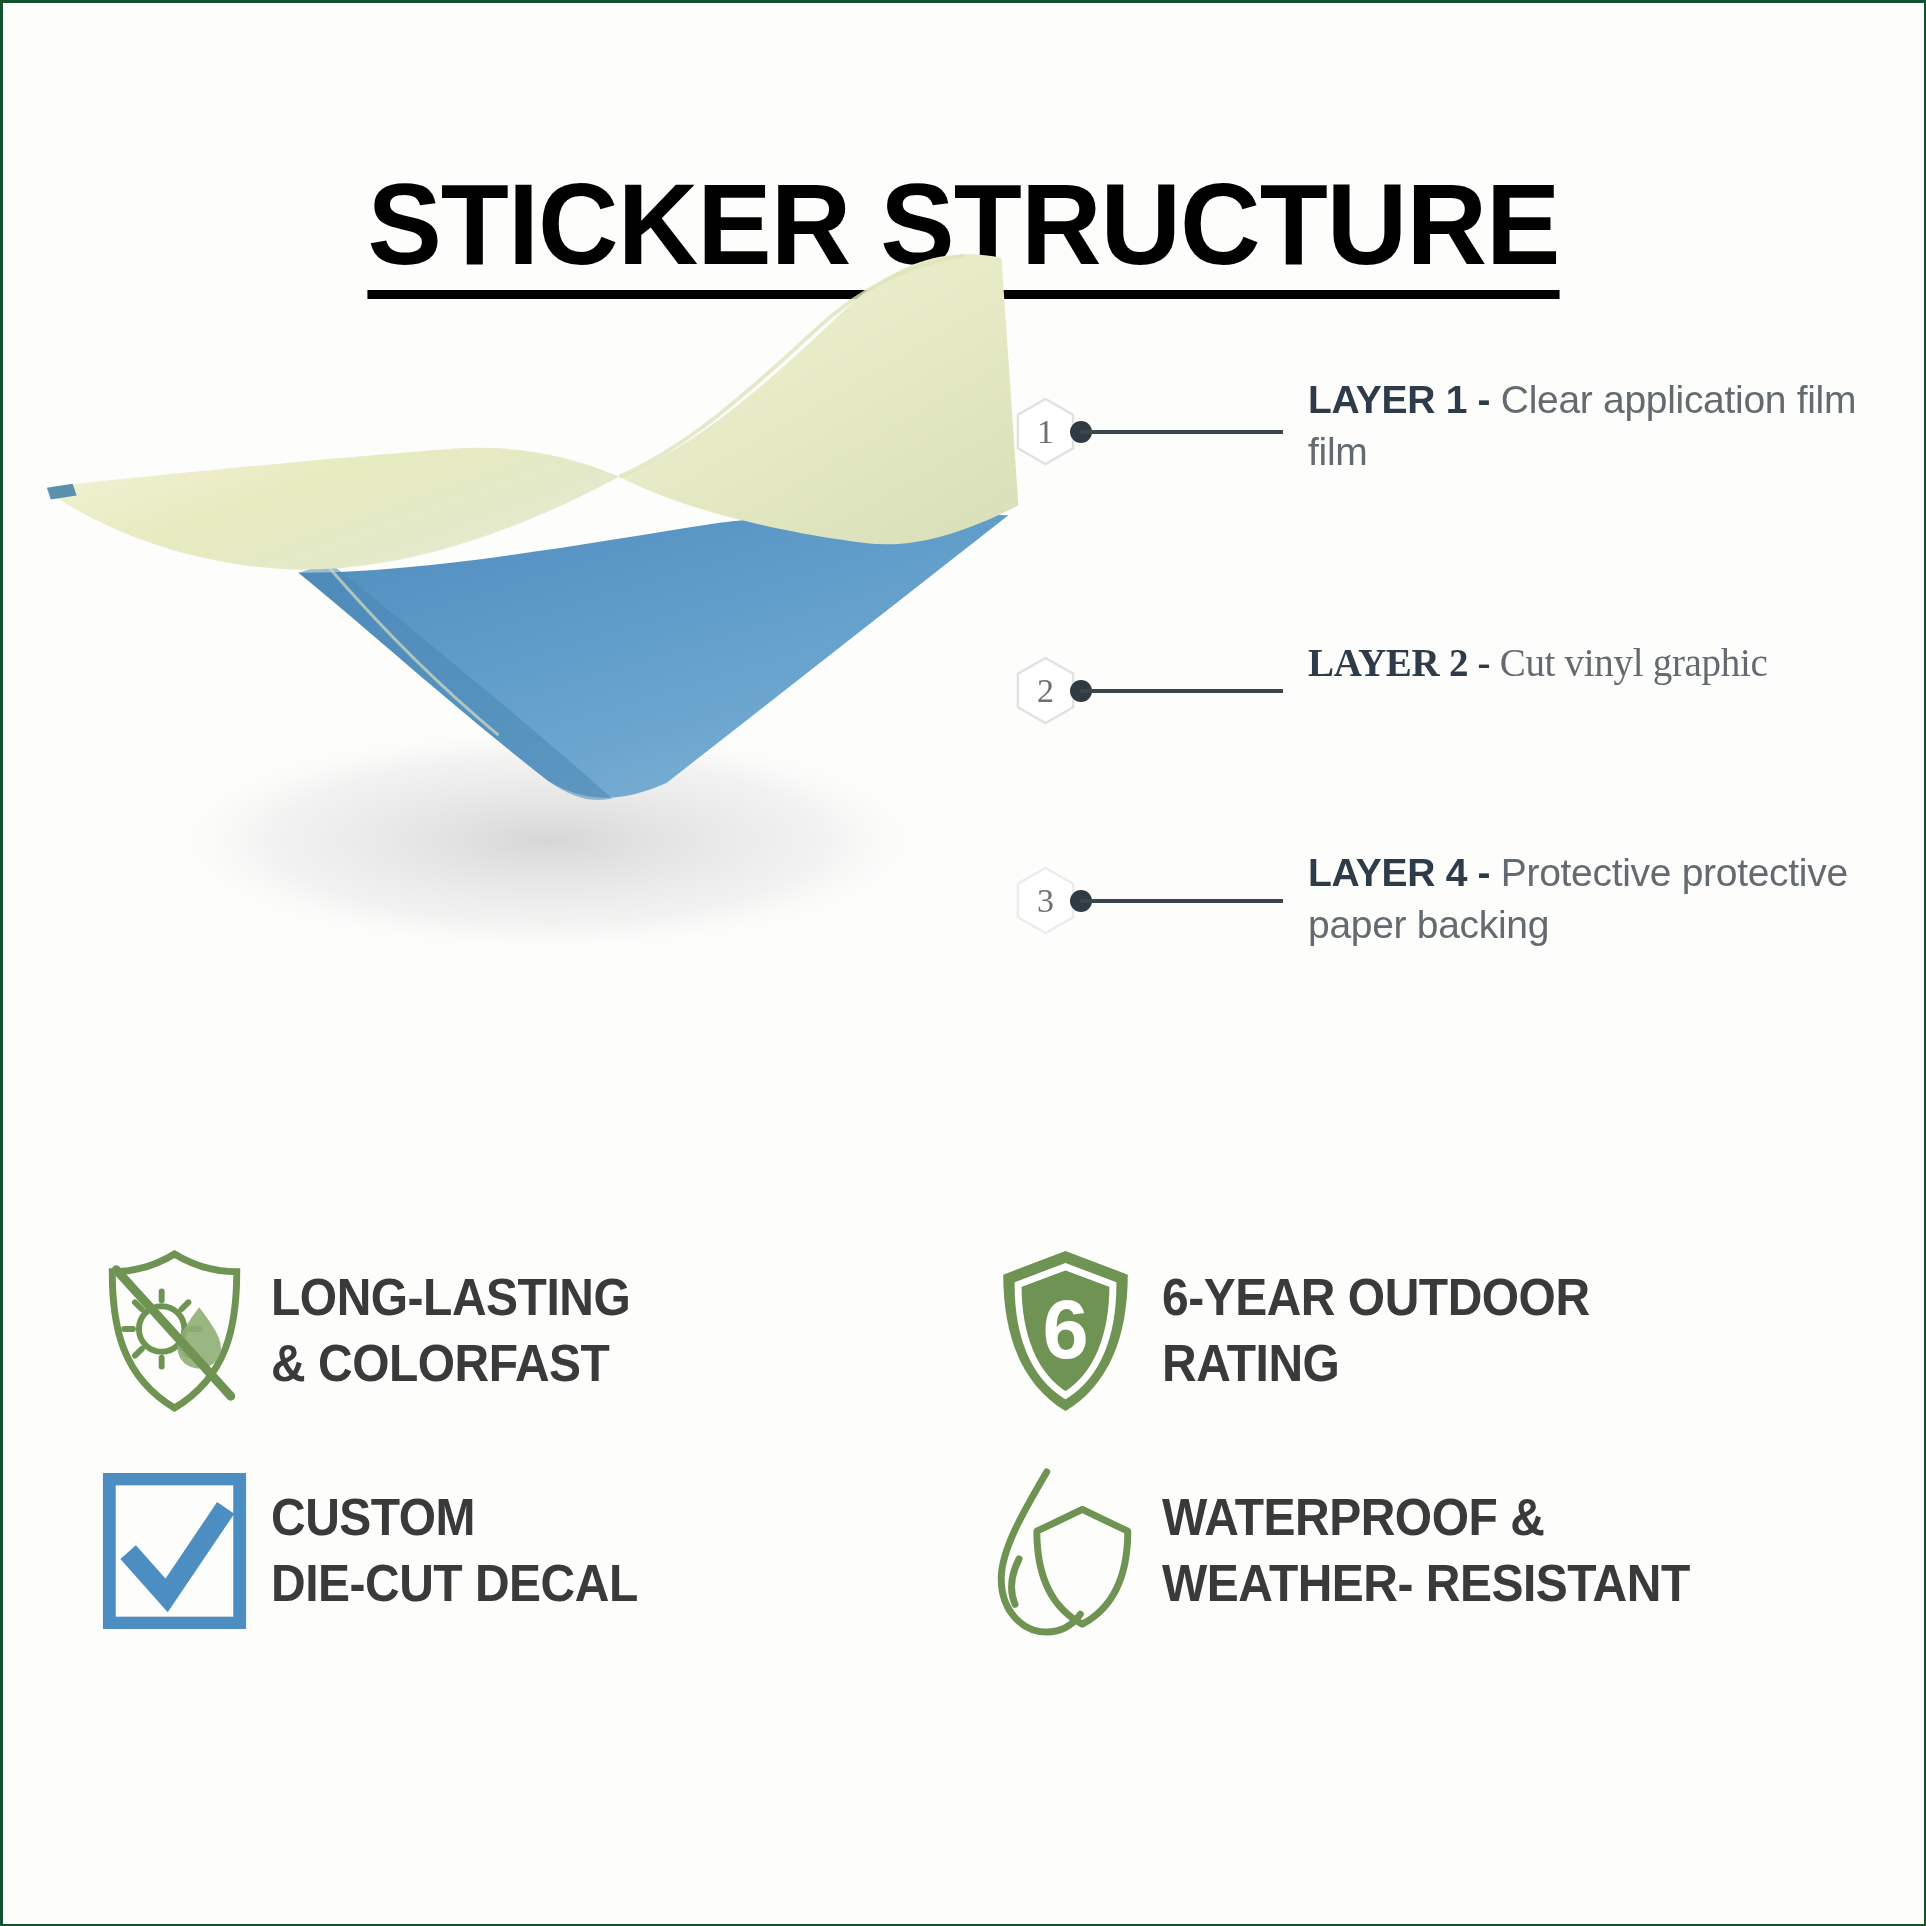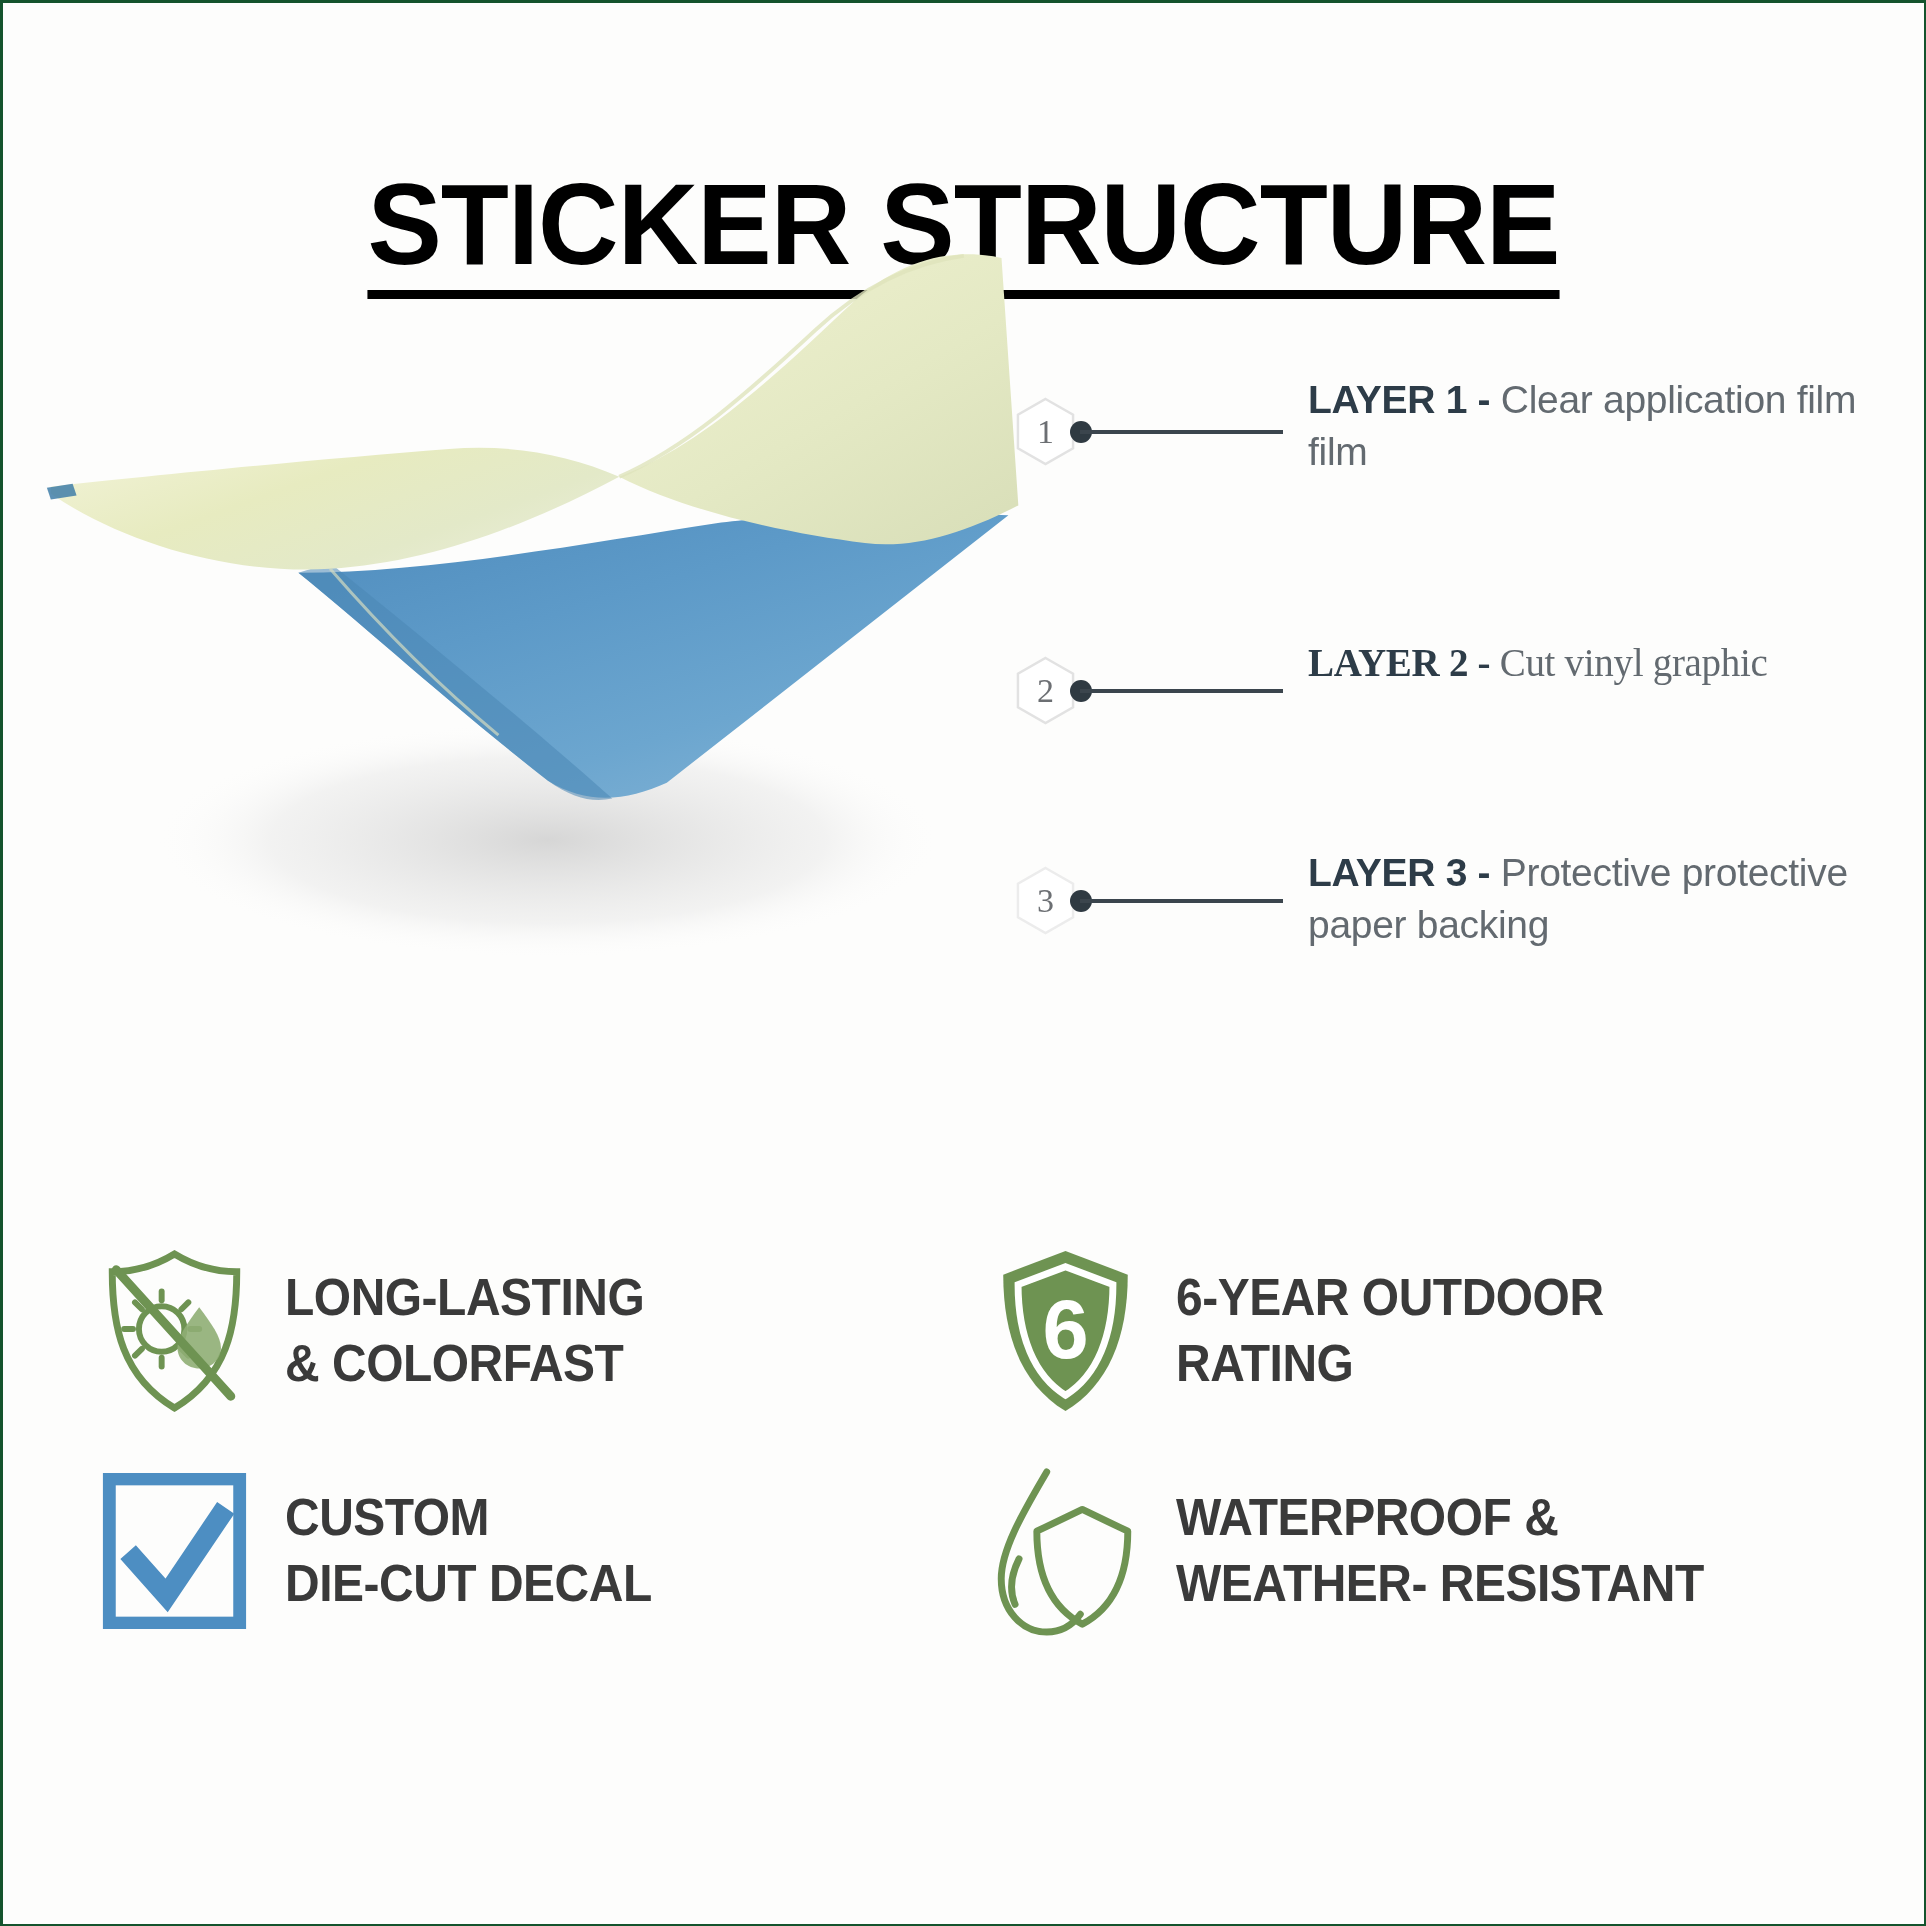--- a/index.html
+++ b/index.html
@@ -102,21 +102,21 @@
     left: 94px;
     top: 1218px;
     width: 1782px;
     display: grid;
     grid-template-columns: 891px 891px;
     grid-auto-rows: 220px;
   }
   .feature {
     display: flex;
     align-items: center;
-    gap: 34px;
+    gap: 20px;
   }
   .feature-icon {
     flex: 0 0 auto;
     width: 154px;
     height: 168px;
     display: flex;
     align-items: center;
     justify-content: center;
   }
   .feature-icon svg { display: block; }
@@ -239,21 +239,21 @@
   <div class="callout">
     <div class="hexmark" style="left:1012px; top:863px;">
       <svg width="61" height="69" viewBox="0 0 62 70">
         <polygon points="31,2 59,18 59,52 31,68 3,52 3,18" fill="#ffffff" stroke="#ececec" stroke-width="2.5"></polygon>
       </svg>
       <span class="hexnum">3</span>
     </div>
     <div class="leaderdot" style="left:1067px; top:887px;"></div>
     <div class="leader" style="left:1077px; top:896px; width:203px;"></div>
     <div class="callout-text" style="left:1305px; top:844px;">
-      <span class="lbl">LAYER 3 -</span><span> Protective protective paper backing</span>
+      <span class="lbl">LAYER 4 -</span><span> Protective protective paper backing</span>
     </div>
   </div>
 
   <div id="features">
 
     <div class="feature">
       <span class="feature-icon">
         <svg width="149" height="166" viewBox="0 0 150 168">
           <path d="M75 6 C 52 20 28 24 12 24 C 12 80 22 130 75 162 C 128 130 138 80 138 24 C 122 24 98 20 75 6 Z" fill="none" stroke="#6e9352" stroke-width="7"></path>
           <circle cx="62" cy="82" r="23" fill="none" stroke="#6e9352" stroke-width="6"></circle>

